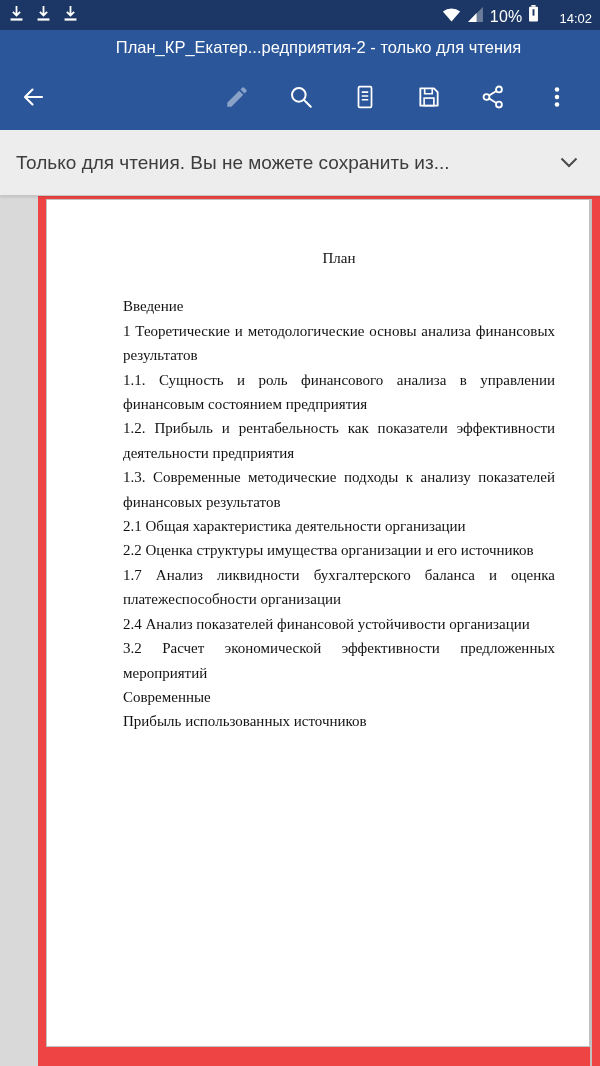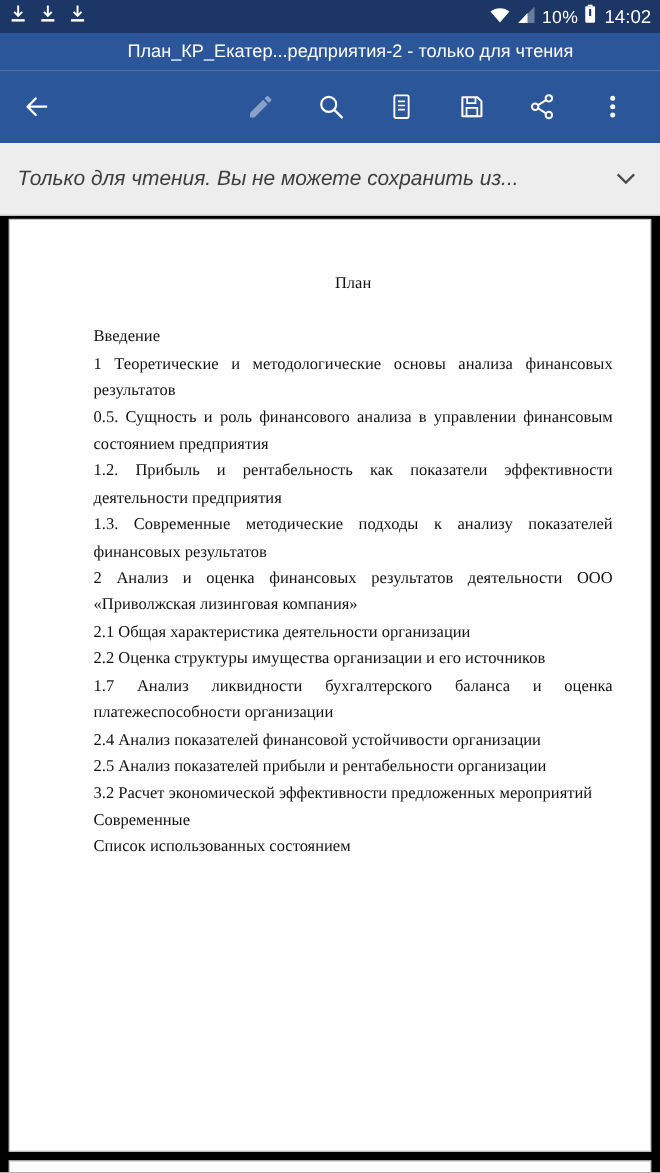--- a/index.html
+++ b/index.html
@@ -5,43 +5,43 @@
   * { margin:0; padding:0; box-sizing:border-box; }
   body { font-family:"Liberation Sans", sans-serif; background:#9c9c9c; }
   .screen { width:600px; height:1066px; display:flex; flex-direction:column; background:#d9d9d9; overflow:hidden; margin:0 auto; }
 
   
   .status-bar { height:30px; flex:0 0 auto; background:#1c3765; color:#fff;
     display:flex; align-items:center; justify-content:space-between; padding:0 8px 0 8px; }
   .status-left { display:flex; align-items:center; gap:10px; }
   .status-right { display:flex; align-items:flex-end; gap:6px; }
   .status-right .pct { font-size:16px; letter-spacing:0.2px; }
-  .status-right .time { font-size:17px; margin-left:1px; }
+  .status-right .time { font-size:13px; margin-left:14px; }
 
   
   .title-bar { height:34px; flex:0 0 auto; background:#2b579a; color:#fff;
     display:flex; align-items:center; justify-content:center; font-size:16.5px;padding-left:37px; }
 
   
   .toolbar { height:66px; flex:0 0 auto; background:#2b579a; display:flex; align-items:center;
     padding:0 30px 0 20px; }
   .toolbar .spacer { flex:1; }
   .tb-icons { display:flex; align-items:center; gap:38px; }
   .icon-btn { width:26px; height:26px; display:flex; align-items:center; justify-content:center; cursor:pointer; }
 
   
   .notice-bar { height:66px; flex:0 0 auto; background:#ededed; color:#3d3d3d;
     display:flex; align-items:center; padding:0 20px 0 16px;
     border-bottom:1px solid #c6c6c6; box-shadow:0 1px 3px rgba(0,0,0,0.13);
-    position:relative; z-index:2;font-style:italic; }
+    position:relative; z-index:2; }
   .notice-text { flex:1; font-size:19px; white-space:nowrap; overflow:hidden; }
   .notice-chevron { padding:4px 2px; cursor:pointer; display:flex; }
 
   
-  .doc-area { flex:1; background:#000000; padding:3px 8px 0; display:flex; flex-direction:column; overflow:hidden; }
+  .doc-area { flex:1; background:#ef4444; padding:3px 8px 0; display:flex; flex-direction:row; overflow:hidden;margin-left:38px; }
   .page { background:#fff; border:1px solid #c2c2c2; height:848px; overflow:hidden;
     padding:46px 34px 20px 76px; }
   .doc-text { font-family:"Liberation Serif", serif; font-size:15px; line-height:24.4px; color:#121212; }
   .doc-title { text-align:center; margin-bottom:24px; }
   .doc-line { text-align:justify; }
   .page-gap { height:8px; flex:0 0 auto; }
   .next-page { background:#fbfbfb; border:1px solid #c2c2c2; border-bottom:none; flex:1; }
 </style>
 </head>
 <body>
@@ -155,31 +155,29 @@
         </svg>
     </span>
   </div>
 
   <div class="doc-area">
     <div class="page doc-text">
       <p class="doc-title">План</p>
       <div>
           <p class="doc-line">Введение</p>
           <p class="doc-line">1 Теоретические и методологические основы анализа финансовых результатов</p>
-          <p class="doc-line">0.5. Сущность и роль финансового анализа в управлении финансовым состоянием предприятия</p>
+          <p class="doc-line">1.1. Сущность и роль финансового анализа в управлении финансовым состоянием предприятия</p>
           <p class="doc-line">1.2. Прибыль и рентабельность как показатели эффективности деятельности предприятия</p>
           <p class="doc-line">1.3. Современные методические подходы к анализу показателей финансовых результатов</p>
-          <p class="doc-line">2 Анализ и оценка финансовых результатов деятельности ООО «Приволжская лизинговая компания»</p>
           <p class="doc-line">2.1 Общая характеристика деятельности организации</p>
           <p class="doc-line">2.2 Оценка структуры имущества организации и его источников</p>
           <p class="doc-line">1.7 Анализ ликвидности бухгалтерского баланса и оценка платежеспособности организации</p>
           <p class="doc-line">2.4 Анализ показателей финансовой устойчивости организации</p>
-          <p class="doc-line">2.5 Анализ показателей прибыли и рентабельности организации</p>
           <p class="doc-line">3.2 Расчет экономической эффективности предложенных мероприятий</p>
           <p class="doc-line">Современные</p>
-          <p class="doc-line">Список использованных состоянием</p>
+          <p class="doc-line">Прибыль использованных источников</p>
         </div>
     </div>
     <div class="page-gap"></div>
     <div class="next-page"></div>
   </div>
 
 </div>
 
 </body></html>

